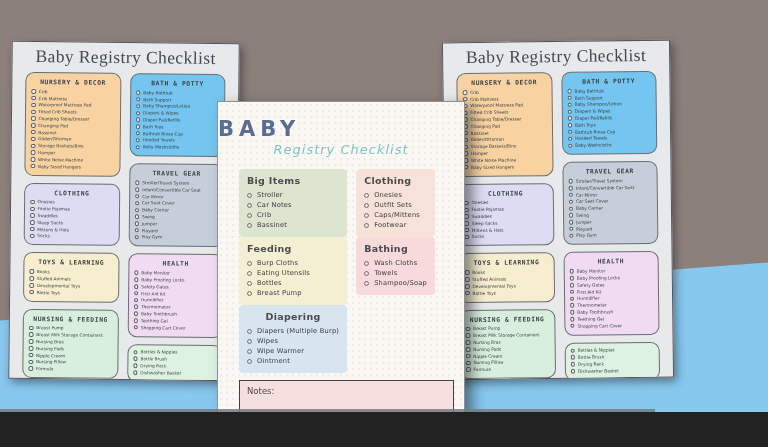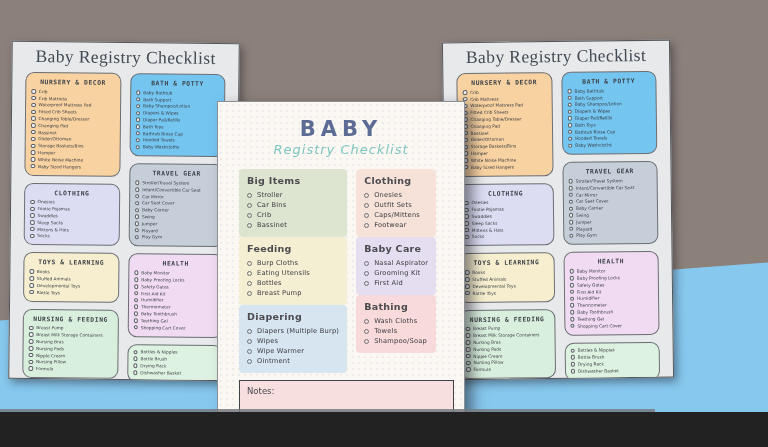--- a/index.html
+++ b/index.html
@@ -22,21 +22,21 @@
         color:#3c4147;margin:1px 0 3px;white-space:nowrap;font-weight:bold;}
   .brow{display:flex;align-items:center;gap:3px;height:6.8px;}
   .bcirc{width:4.5px;height:4.5px;border:1px solid #5a5e63;border-radius:50%;background:#eef0f2;flex:0 0 auto;box-sizing:border-box;}
   .blab{font-size:4.3px;color:#383c41;white-space:nowrap;}
 
   
   .cdoc{position:absolute;left:217px;top:101px;width:246px;height:360px;background:#fbf8f4;
         border:1px solid #8d9094;box-shadow:8px 5px 12px rgba(30,30,36,.5);z-index:3;
         background-image:radial-gradient(circle,rgba(150,155,185,.18) .6px,transparent 1px);
         background-size:6px 6px;overflow:hidden;}
-  .c-title1{font-size:21px;font-weight:bold;letter-spacing:5px;text-align:center;margin-top:15px;white-space:nowrap;}
+  .c-title1{font-size:21px;font-weight:bold;letter-spacing:5px;text-align:left;margin-top:15px;white-space:nowrap;}
   .c-title2{font-size:13px;letter-spacing:1px;text-align:center;margin-top:1px;white-space:nowrap;font-style:italic;}
   .c-cols{display:flex;gap:9px;padding:12px 21px 0;}
   .csec{padding:6px 8px 7px;border-radius:4px;overflow:hidden;}
   .csec-h{font-size:9.5px;color:#4b4b50;font-weight:bold;letter-spacing:.3px;margin-bottom:4px;white-space:nowrap;}
   .crow{display:flex;align-items:center;gap:5px;height:10px;}
   .ccirc{width:5px;height:5px;border:1px solid #6f7377;border-radius:50%;background:transparent;flex:0 0 auto;box-sizing:border-box;}
   .clab{font-size:6.7px;color:#3b3b40;letter-spacing:.2px;white-space:nowrap;}
   .notes{margin:7px 10px 0 21px;background:#f8dfdf;border:1.5px solid #3f4246;height:55px;padding:5px 7px;box-sizing:border-box;}
   .notes-label{font-size:8.5px;color:#494950;}
 </style>
@@ -599,21 +599,21 @@
     <div class="c-cols">
         <div class="ccol">
           <div class="csec" style="background: rgb(221, 228, 208);">
             <div class="csec-h">Big Items</div>
             <div class="crow">
               <span class="ccirc"></span>
               <span class="clab">Stroller</span>
             </div>
             <div class="crow">
               <span class="ccirc"></span>
-              <span class="clab">Car Bins</span>
+              <span class="clab">Car Notes</span>
             </div>
             <div class="crow">
               <span class="ccirc"></span>
               <span class="clab">Crib</span>
             </div>
             <div class="crow">
               <span class="ccirc"></span>
               <span class="clab">Bassinet</span>
             </div>
           </div>
@@ -629,21 +629,21 @@
             </div>
             <div class="crow">
               <span class="ccirc"></span>
               <span class="clab">Bottles</span>
             </div>
             <div class="crow">
               <span class="ccirc"></span>
               <span class="clab">Breast Pump</span>
             </div>
           </div>
-          <div class="csec" style="background: rgb(215, 229, 241);">
+          <div class="csec" style="background: rgb(215, 229, 241); text-align: center;">
             <div class="csec-h">Diapering</div>
             <div class="crow">
               <span class="ccirc"></span>
               <span class="clab">Diapers (Multiple Burp)</span>
             </div>
             <div class="crow">
               <span class="ccirc"></span>
               <span class="clab">Wipes</span>
             </div>
             <div class="crow">
@@ -667,35 +667,20 @@
               <span class="ccirc"></span>
               <span class="clab">Outfit Sets</span>
             </div>
             <div class="crow">
               <span class="ccirc"></span>
               <span class="clab">Caps/Mittens</span>
             </div>
             <div class="crow">
               <span class="ccirc"></span>
               <span class="clab">Footwear</span>
-            </div>
-          </div>
-          <div class="csec" style="background: rgb(229, 222, 240);">
-            <div class="csec-h">Baby Care</div>
-            <div class="crow">
-              <span class="ccirc"></span>
-              <span class="clab">Nasal Aspirator</span>
-            </div>
-            <div class="crow">
-              <span class="ccirc"></span>
-              <span class="clab">Grooming Kit</span>
-            </div>
-            <div class="crow">
-              <span class="ccirc"></span>
-              <span class="clab">First Aid</span>
             </div>
           </div>
           <div class="csec" style="background: rgb(248, 218, 218);">
             <div class="csec-h">Bathing</div>
             <div class="crow">
               <span class="ccirc"></span>
               <span class="clab">Wash Cloths</span>
             </div>
             <div class="crow">
               <span class="ccirc"></span>

